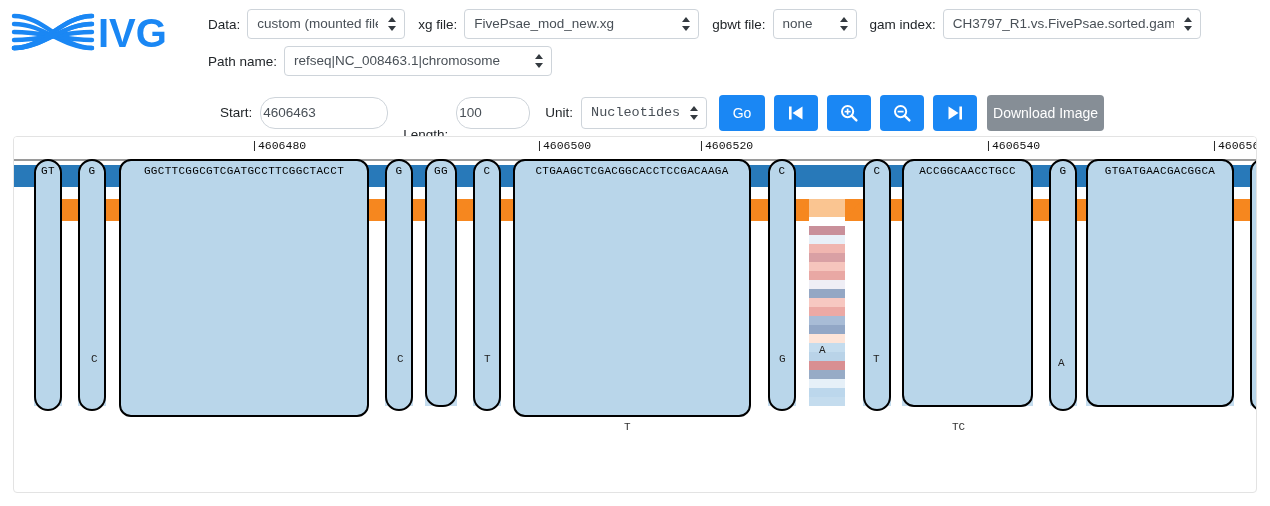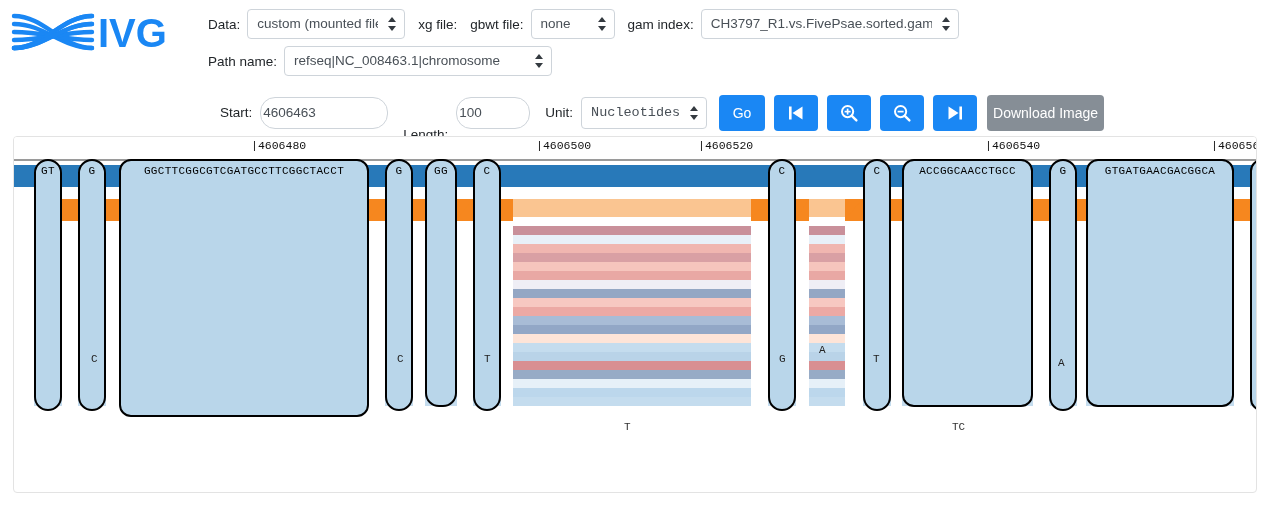--- a/index.html
+++ b/index.html
@@ -162,20 +162,26 @@
   <div class="row" style="left:208px;top:9px;">
     <span class="lbl">Data:</span>
     <span class="selwrap" style="margin-left:7px;">
       <select class="sel" style="width:158px;">
         <option>custom (mounted files)</option>
       </select>
       <span class="arrows"></span>
     </span>
 
     <span class="lbl" style="margin-left:13px;">xg file:</span>
+    <span class="selwrap" style="margin-left:7px;">
+      <select class="sel" style="width:235px;">
+        <option>FivePsae_mod_new.xg</option>
+      </select>
+      <span class="arrows"></span>
+    </span>
 
     <span class="lbl" style="margin-left:13px;">gbwt file:</span>
     <span class="selwrap" style="margin-left:7px;">
       <select class="sel" style="width:84px;">
         <option>none</option>
       </select>
       <span class="arrows"></span>
     </span>
 
     <span class="lbl" style="margin-left:13px;">gam index:</span>
@@ -464,20 +470,23 @@
         <div class="rband" style="top: 108px; width: 100%; background: rgb(146, 167, 198);"></div>
         <div class="rband" style="top: 117px; width: 100%; background: rgb(253, 228, 216);"></div>
         <div class="rband" style="top: 126px; width: 100%; background: rgb(196, 220, 238);"></div>
         <div class="rband" style="top: 135px; width: 100%; background: rgb(185, 211, 232);"></div>
         <div class="rband" style="top: 144px; width: 100%; background: rgb(217, 143, 146);"></div>
         <div class="rband" style="top: 153px; width: 100%; background: rgb(151, 171, 198);"></div>
         <div class="rband" style="top: 162px; width: 100%; background: rgb(230, 240, 248);"></div>
         <div class="rband" style="top: 171px; width: 100%; background: rgb(188, 215, 236);"></div>
         <div class="rband" style="top: 180px; width: 100%; background: rgb(196, 220, 238);"></div>
       </div>
+      <div class="node" style="left: 499px; width: 238px; height: 258px; background: rgb(185, 214, 234); align-items: flex-start;">
+        <span class="seq" style="margin-top: 4px;">CTGAAGCTCGACGGCACCTCCGACAAGA</span>
+      </div>
       <div class="ref" style="left: 754px; width: 28px; top: 40px; background: rgb(250, 197, 145);"></div>
       <div class="reads" style="left: 754px; width: 28px; top: 58px; height: 194px;">
         <div class="rband" style="top: 0px; width: 100%; background: rgb(255, 255, 255);"></div>
         <div class="rband" style="top: 9px; width: 100%; background: rgb(201, 144, 154);"></div>
         <div class="rband" style="top: 18px; width: 100%; background: rgb(232, 240, 248);"></div>
         <div class="rband" style="top: 27px; width: 100%; background: rgb(240, 182, 176);"></div>
         <div class="rband" style="top: 36px; width: 100%; background: rgb(217, 160, 164);"></div>
         <div class="rband" style="top: 45px; width: 100%; background: rgb(246, 197, 189);"></div>
         <div class="rband" style="top: 54px; width: 100%; background: rgb(233, 168, 164);"></div>
         <div class="rband" style="top: 63px; width: 100%; background: rgb(239, 238, 245);"></div>

